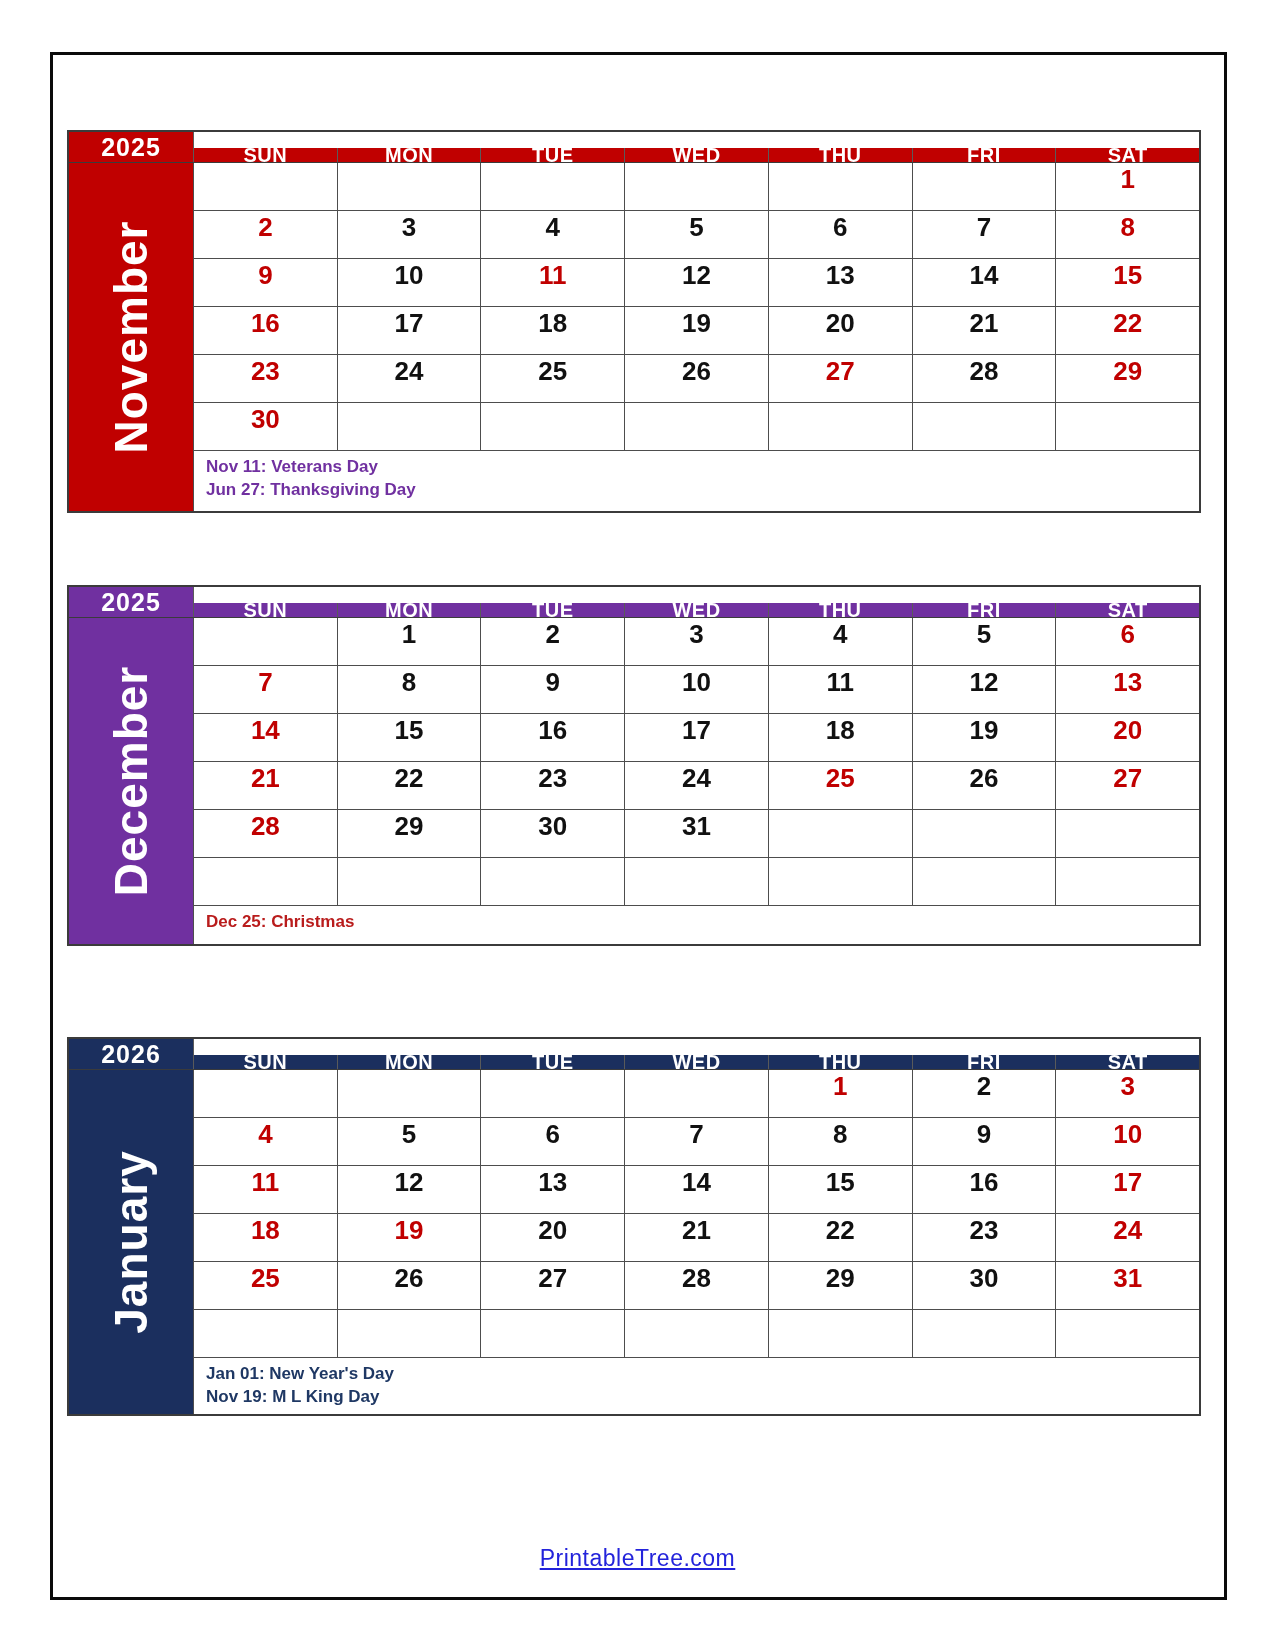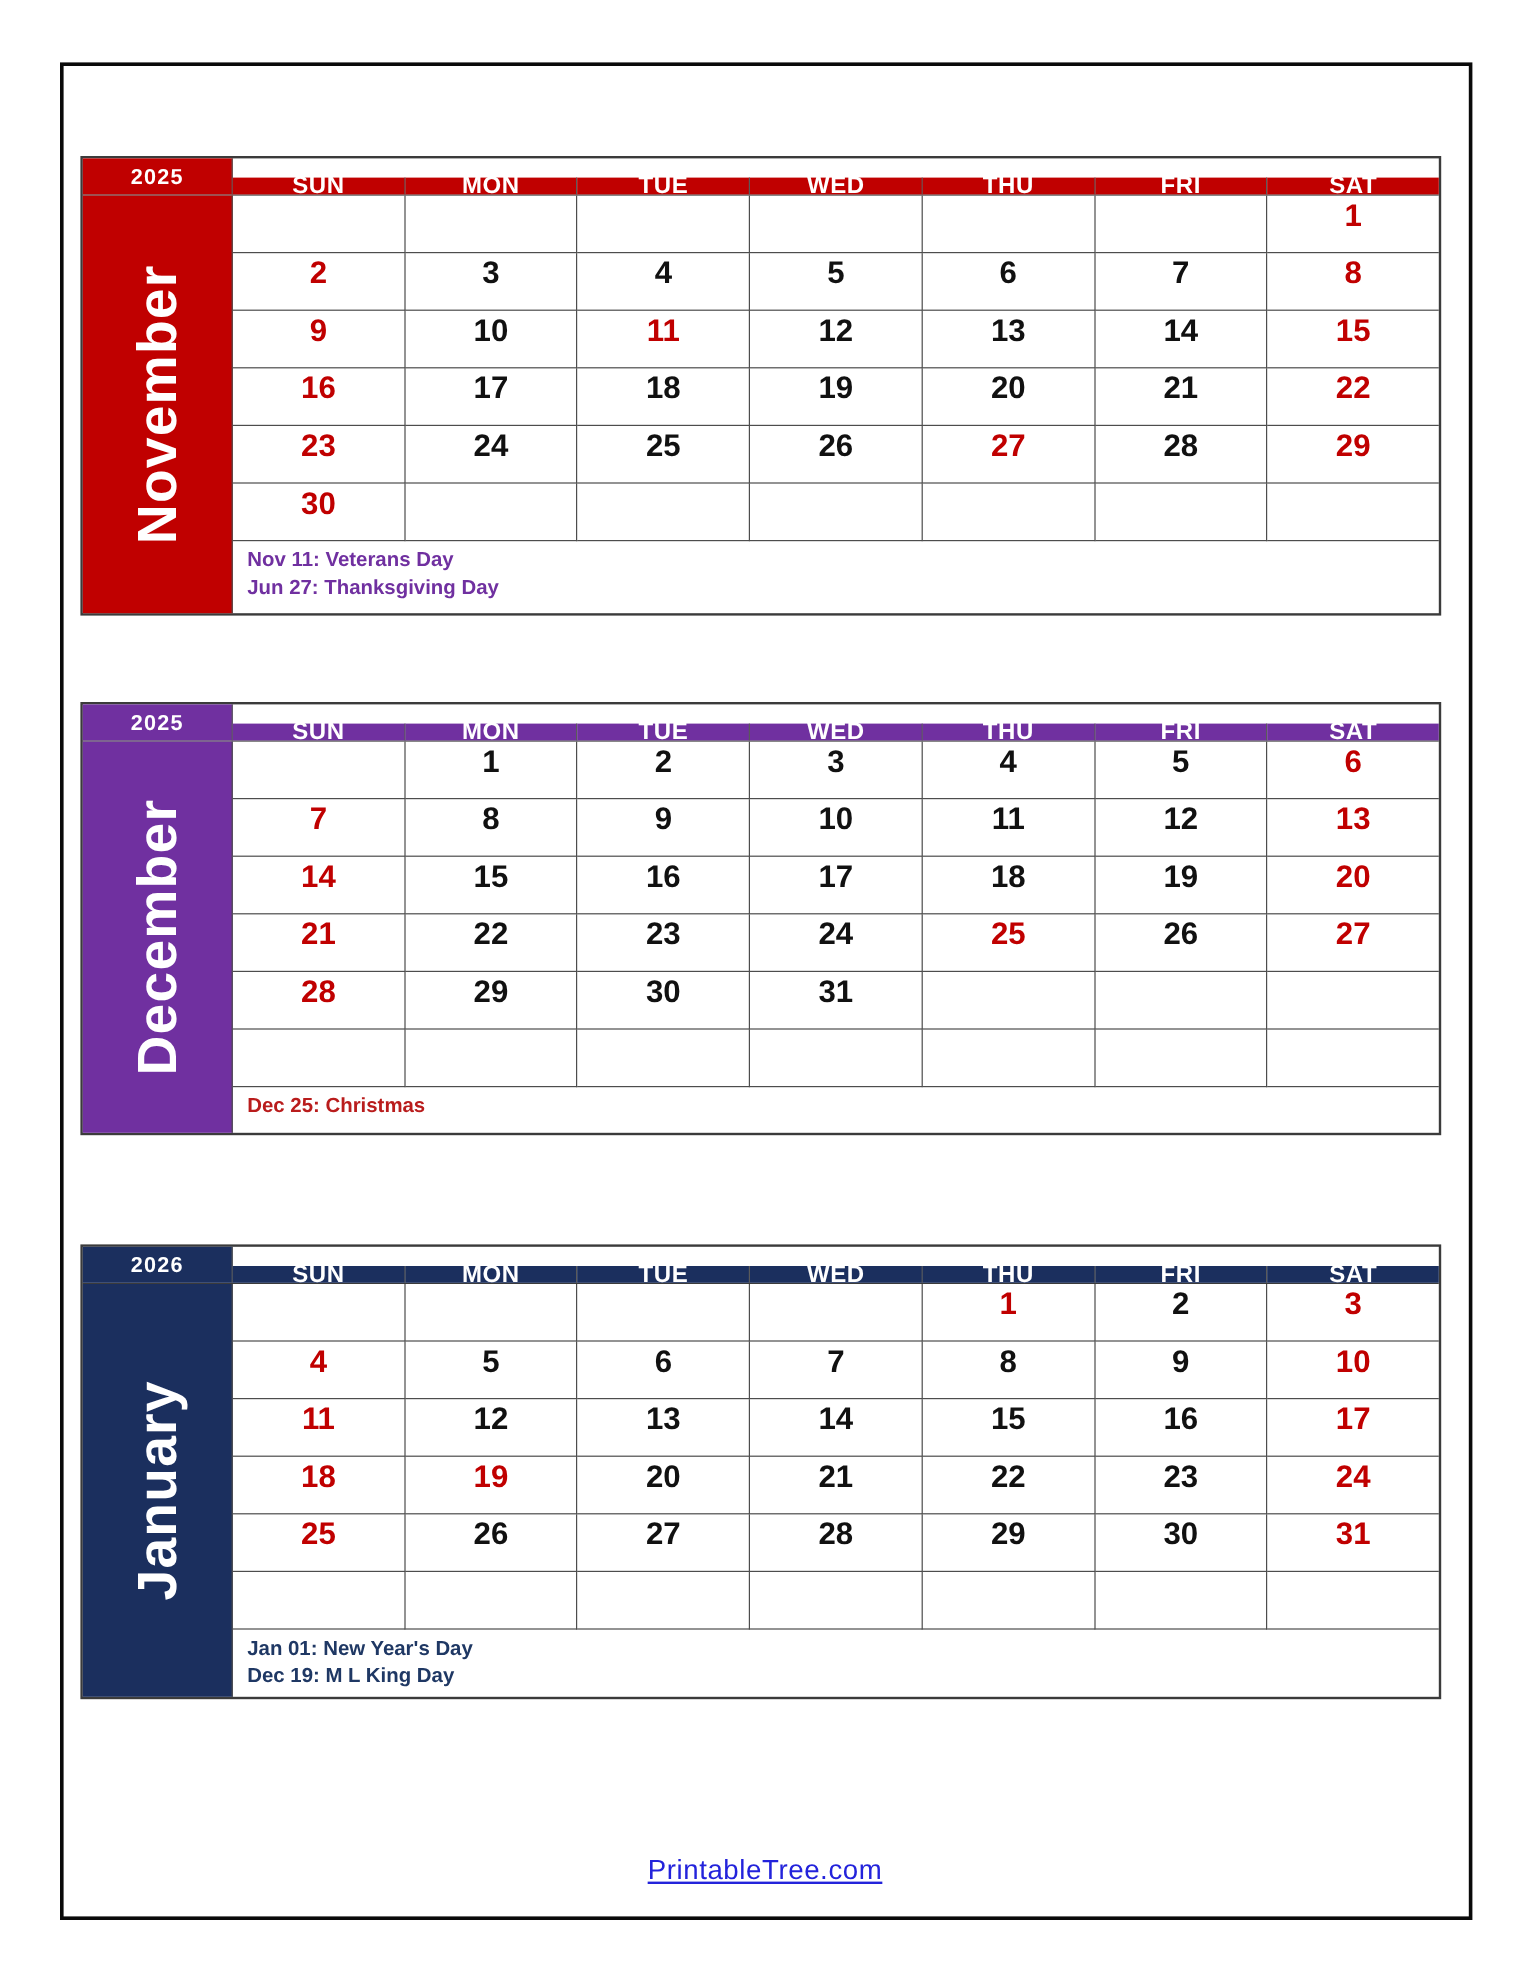--- a/index.html
+++ b/index.html
@@ -17,21 +17,21 @@
     background: #ffffff;
   }
   .month { position: absolute; left: 67px; width: 1134px; border: 2px solid #3b3b3b; background: #fff; }
   .m-0 { top: 130px; }
   .m-1 { top: 585px; }
   .m-2 { top: 1037px; }
 
   .header-row { display: flex; height: 31px; border-bottom: 1px solid #3b3b3b; }
   .year-cell {
     width: 125px; flex: 0 0 125px;
-    color: #fff; font-weight: bold; font-size: 18px;
+    color: #fff; font-weight: bold; font-size: 25px;
     display: flex; align-items: center; justify-content: center;
     border-right: 1px solid #5a5a5a; letter-spacing: 1px;
   }
   .day-cell {
     flex: 1 1 0; color: #fff; font-weight: bold; font-size: 20px;
     display: flex; align-items: center; justify-content: center;
     border-right: 1px solid #5a5a5a; letter-spacing: 0.5px; margin-top: 16px;
   }
   .day-cell:last-child { border-right: none; }
 
@@ -295,21 +295,21 @@
               <div class="date-cell"></div>
               <div class="date-cell"></div>
               <div class="date-cell"></div>
               <div class="date-cell"></div>
               <div class="date-cell"></div>
               <div class="date-cell"></div>
               <div class="date-cell"></div>
             </div>
             <div class="note-row note-mid">
               <p class="note-line" style="color: rgb(31, 56, 100);">Jan 01: New Year's Day</p>
-              <p class="note-line" style="color: rgb(31, 56, 100);">Dec 19: M L King Day</p>
+              <p class="note-line" style="color: rgb(31, 56, 100);">Nov 19: M L King Day</p>
             </div>
           </div>
         </div>
       </div>
     </div>
   <div class="footer">
     <a title="PrintableTree.com" style="color: rgb(35, 35, 219);">PrintableTree.com</a>
   </div>
 </div>
 

